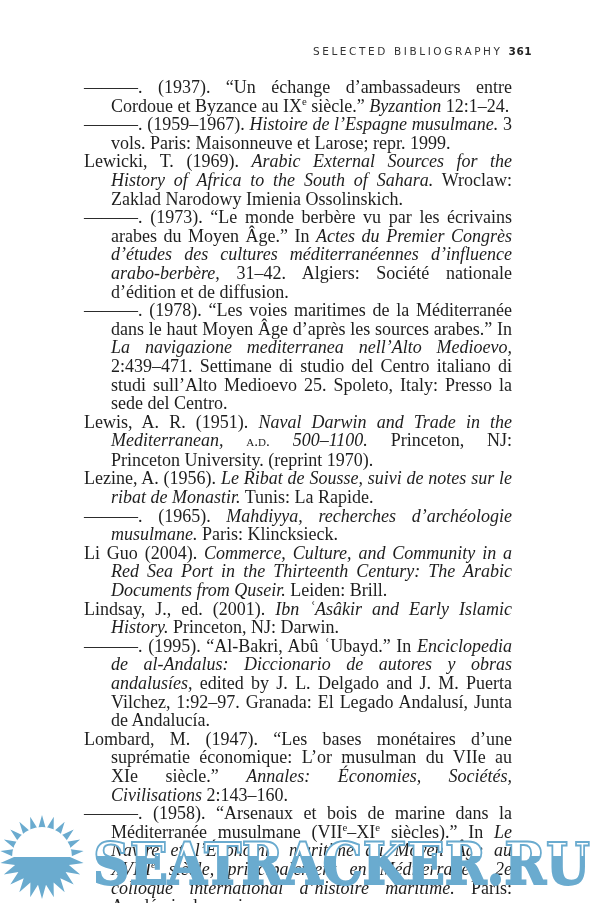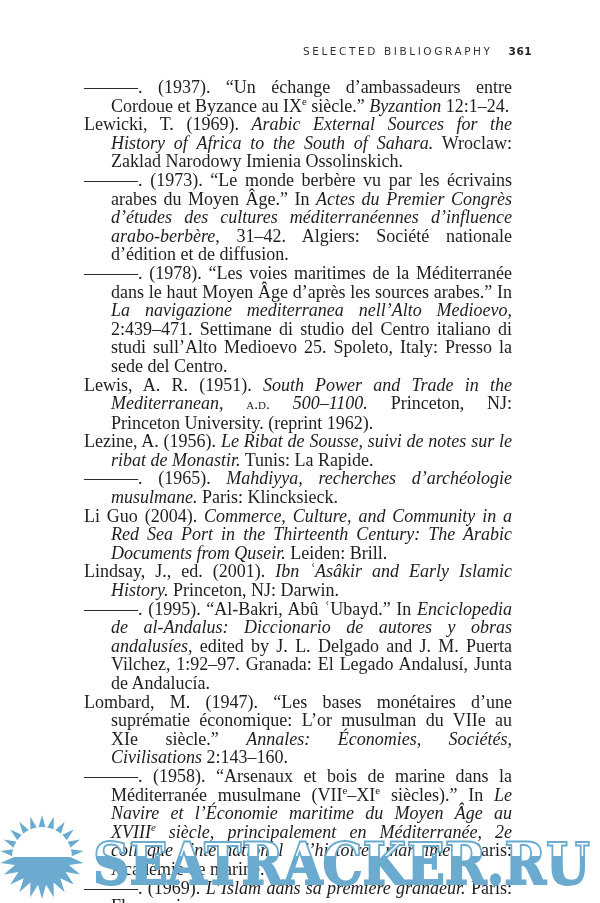--- a/index.html
+++ b/index.html
@@ -6,21 +6,21 @@
     body {
       width: 600px; height: 903px; position: relative; overflow: hidden;
       font-family: "DejaVu Serif", "Liberation Serif", serif;
       color: #1e1e1e;
     }
     .running-head {
       position: absolute; top: 45px; right: 68px;
       font-family: "DejaVu Sans", "Liberation Sans", sans-serif;
       font-size: 10.5px; letter-spacing: 2.6px; color: #333;
     }
-    .running-head .folio { letter-spacing: 0.5px; margin-left: 10px; font-weight: bold; color: #222; }
+    .running-head .folio { letter-spacing: 0.5px; font-weight: bold; color: #222; }
     .entries {
       position: absolute; top: 78px; left: 84px; width: 428px;
       font-family: "Liberation Serif", "DejaVu Serif", serif;
       font-size: 18px; line-height: 18.6px;
     }
     .entry {
       margin: 0 0 0 0; padding-left: 27px; text-indent: -27px;
       text-align: justify;
     }
     .entry i { font-style: italic; }
@@ -35,28 +35,29 @@
 
 <div class="running-head">
   <span>SELECTED BIBLIOGRAPHY</span>
   <span class="folio">361</span>
 </div>
 
 <div class="entries">
 
   <p class="entry"><span>———.</span><span> (1937). </span><span>“Un échange d’ambassadeurs entre Cordoue et Byzance au IX</span><sup>e</sup><span> siècle.” </span><i>Byzantion</i><span> 12:1–24.</span></p>
 
+  <p class="entry"><span>———.</span><span> (1959–1967). </span><i>Histoire de l’Espagne musulmane.</i><span> 3 vols. Paris: Maisonneuve et Larose; repr. 1999.</span></p>
 
   <p class="entry"><span>Lewicki, T.</span><span> (1969). </span><i>Arabic External Sources for the History of Africa to the South of Sahara.</i><span> Wroclaw: Zaklad Narodowy Imienia Ossolinskich.</span></p>
 
   <p class="entry"><span>———.</span><span> (1973). </span><span>“Le monde berbère vu par les écrivains arabes du Moyen Âge.” In </span><i>Actes du Premier Congrès d’études des cultures méditerranéennes d’influence arabo-berbère,</i><span> 31–42. Algiers: Société nationale d’édition et de diffusion.</span></p>
 
   <p class="entry"><span>———.</span><span> (1978). </span><span>“Les voies maritimes de la Méditerranée dans le haut Moyen Âge d’après les sources arabes.” In </span><i>La navigazione mediterranea nell’Alto Medioevo,</i><span> 2:439–471. Settimane di studio del Centro italiano di studi sull’Alto Medioevo 25. Spoleto, Italy: Presso la sede del Centro.</span></p>
 
-  <p class="entry"><span>Lewis, A. R.</span><span> (1951). </span><i>South Power and Trade in the Mediterranean,</i> <span class="sc">a.d.</span><i> 500–1100.</i><span> Princeton, NJ: Princeton University. (reprint 1962).</span></p>
+  <p class="entry"><span>Lewis, A. R.</span><span> (1951). </span><i>Naval Darwin and Trade in the Mediterranean,</i> <span class="sc">a.d.</span><i> 500–1100.</i><span> Princeton, NJ: Princeton University. (reprint 1970).</span></p>
 
   <p class="entry"><span>Lezine, A.</span><span> (1956). </span><i>Le Ribat de Sousse, suivi de notes sur le ribat de Monastir.</i><span> Tunis: La Rapide.</span></p>
 
   <p class="entry"><span>———.</span><span> (1965). </span><i>Mahdiyya, recherches d’archéologie musulmane.</i><span> Paris: Klincksieck.</span></p>
 
   <p class="entry"><span>Li Guo</span><span> (2004). </span><i>Commerce, Culture, and Community in a Red Sea Port in the Thirteenth Century: The Arabic Documents from Quseir.</i><span> Leiden: Brill.</span></p>
 
   <p class="entry"><span>Lindsay, J., ed.</span><span> (2001). </span><i>Ibn ʿAsâkir and Early Islamic History.</i><span> Princeton, NJ: Darwin.</span></p>
 
 

